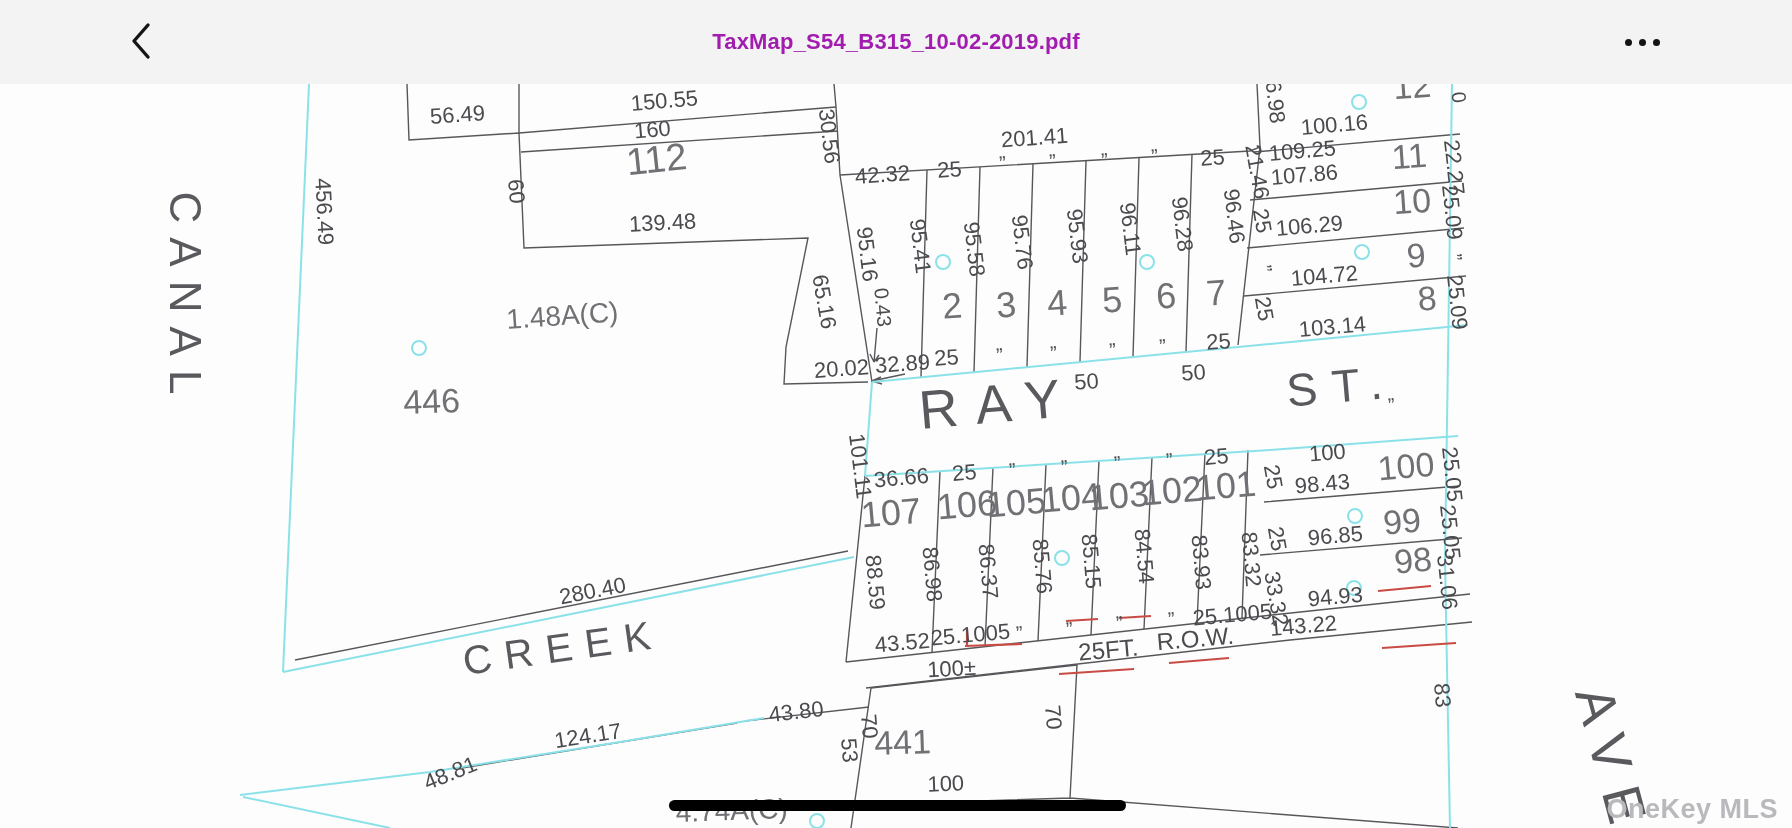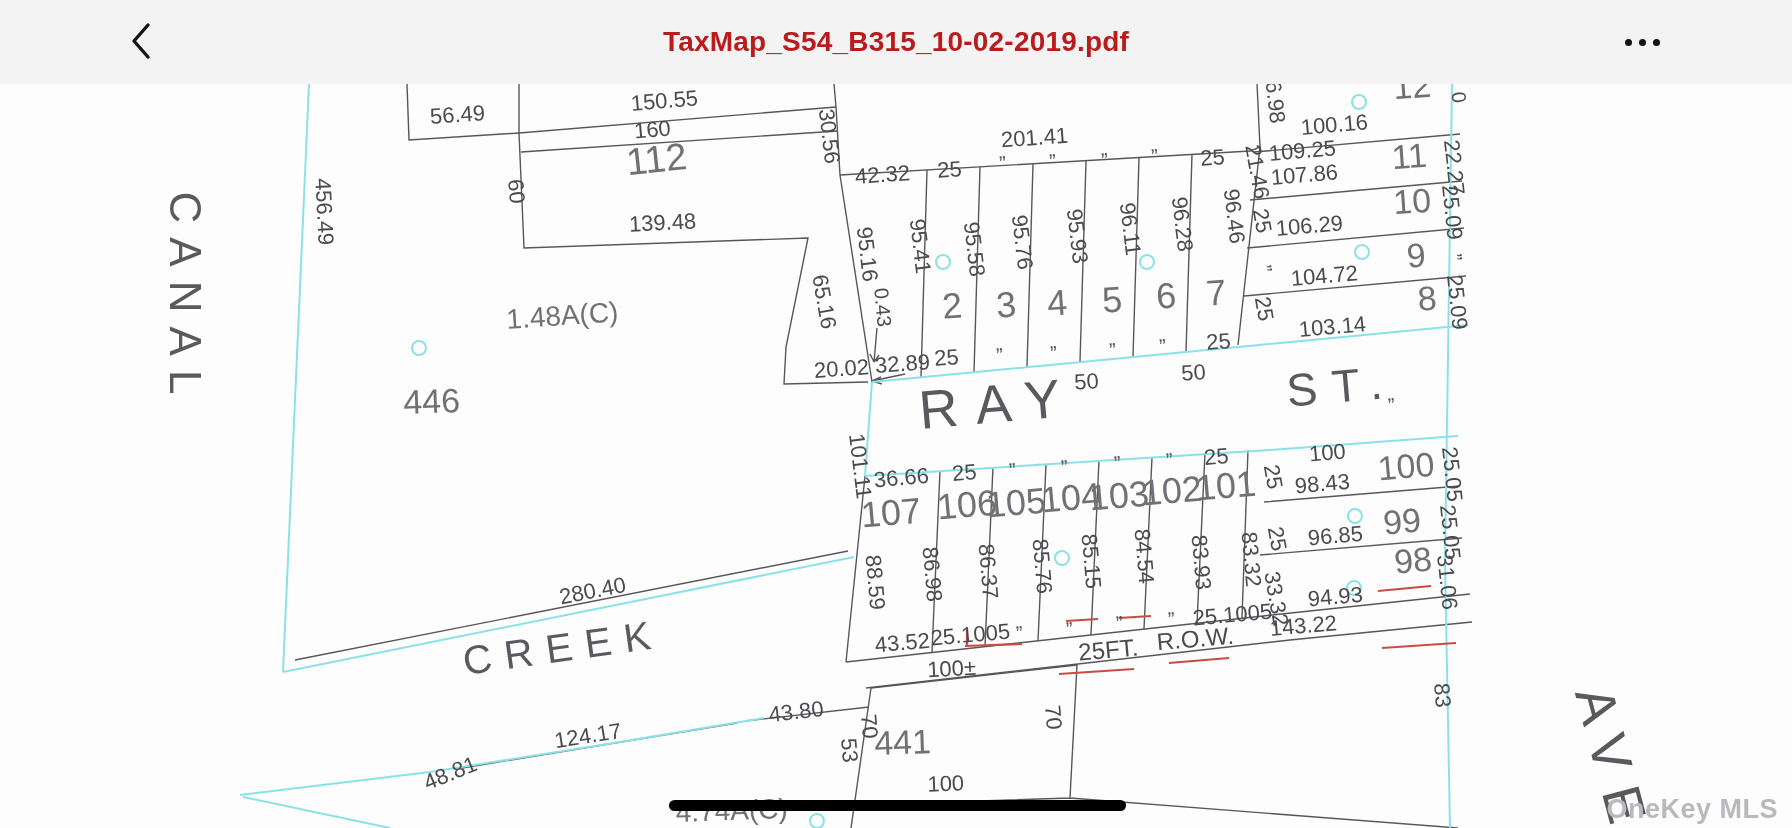--- a/index.html
+++ b/index.html
@@ -6,21 +6,21 @@
     --header-bg:#f3f3f4; --canvas-bg:#fdfdfd; --line:#57575b;
     --dim-text:#4b4b4f; --lot-text:#717175; --street-text:#5a5a5e;
     --cyan:#8ae2e8; --red:#c84b44; --watermark:#b9b9bd; --home-indicator:#000;
   }
   *{margin:0;padding:0;box-sizing:border-box}
   html,body{width:1792px;height:828px;overflow:hidden;background:var(--canvas-bg);
     font-family:"Liberation Sans",sans-serif}
   .header{position:absolute;left:0;top:0;width:1792px;height:84px;background:var(--header-bg);
     display:flex;align-items:center}
   .hdr-title{position:absolute;left:0;right:0;top:0;height:84px;display:flex;align-items:center;
-    justify-content:center;font-size:28px;font-weight:700;color:#b91c1c;letter-spacing:.2px}
+    justify-content:center;font-size:22px;font-weight:700;color:#a21caf;letter-spacing:.2px}
   .back-btn{position:absolute;left:124px;top:22px;width:34px;height:40px;cursor:pointer;
     display:flex;align-items:center;justify-content:center;background:none;border:none}
   .more-btn{position:absolute;left:1614px;top:26px;width:56px;height:32px;cursor:pointer;
     display:flex;align-items:center;justify-content:center;gap:7px;background:none;border:none}
   .more-btn i{width:7px;height:7px;border-radius:50%;background:#141416;display:block}
   .map-wrap{position:absolute;left:0;top:84px;width:1792px;height:744px;background:var(--canvas-bg)}
   svg text{font-family:"Liberation Sans",sans-serif;fill:var(--dim-text);text-anchor:middle}
   .k-dim{font-weight:400}
   .k-lot{fill:var(--lot-text);font-weight:300}
   .k-area{fill:var(--lot-text);font-weight:300}

